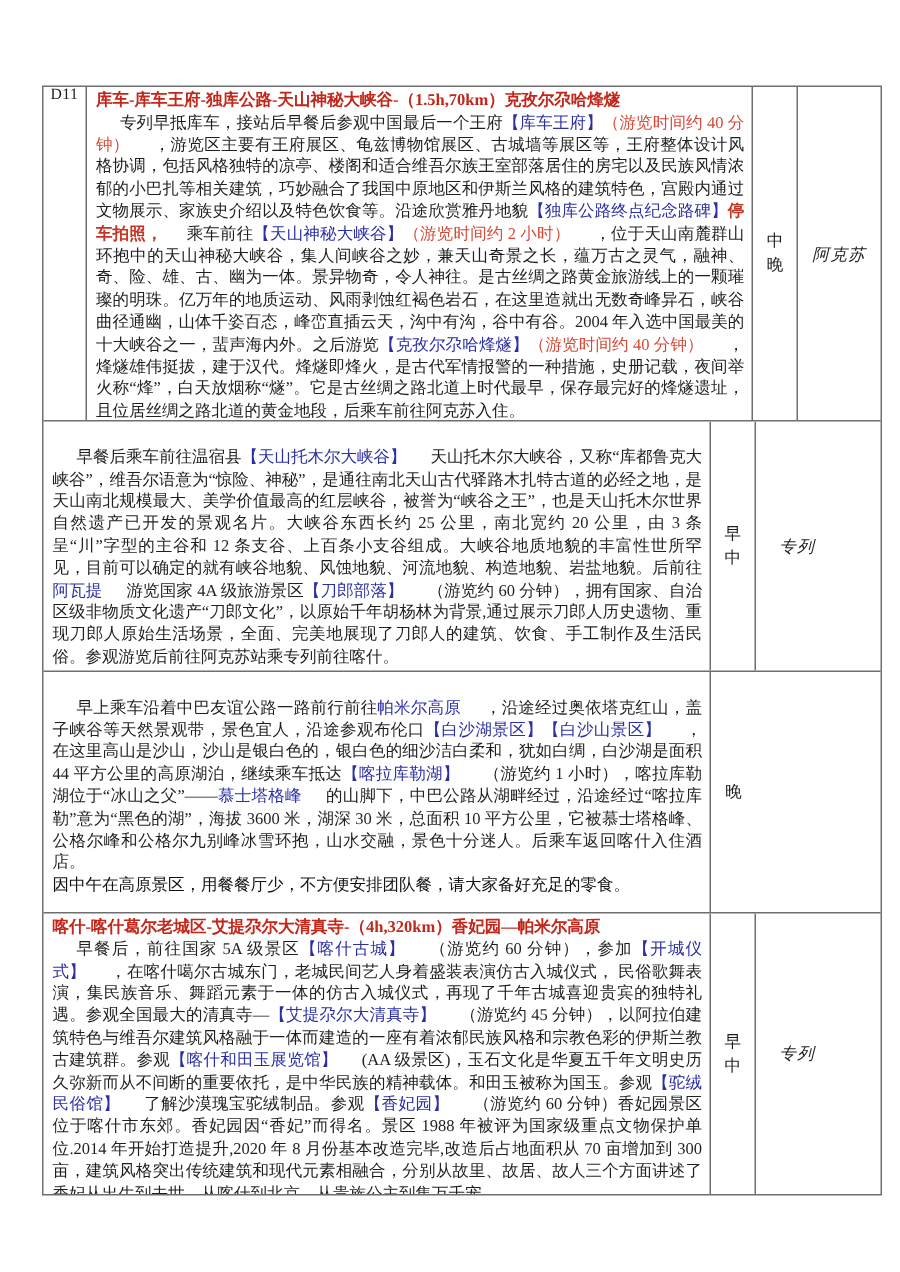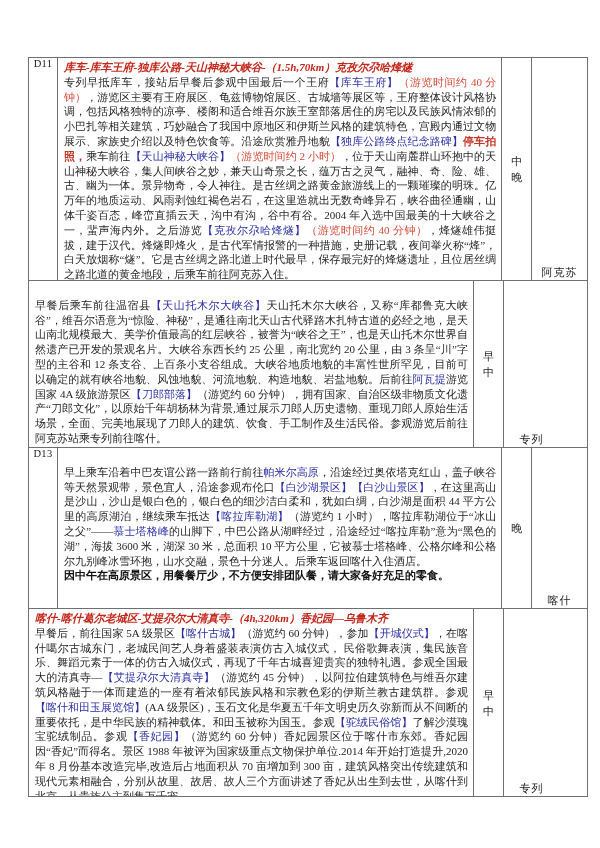--- a/index.html
+++ b/index.html
@@ -19,28 +19,28 @@
   .trow:nth-child(3){height:161px;}
   .trow:nth-child(4){height:187px;}
   .cell{box-sizing:border-box;border-right:1px solid #6f6f6f;overflow:hidden;}
   .cell:last-child{border-right:none;}
   .day-cell{width:29px;display:flex;justify-content:center;
     font-size:10.5px;color:#1c1c1c;letter-spacing:0.3px;}
   .desc-cell{width:445px;padding:2px 5px 0 6px;font-size:11px;line-height:14.8px;
     text-align:justify;color:#1f1f1f;}
   .meal-cell{width:30px;display:flex;flex-direction:column;align-items:center;justify-content:center;
     font-size:11px;color:#1c1c1c;line-height:16px;}
-  .stay-cell{width:55px;display:flex;align-items:flex-end;justify-content:center;
-    font-size:11px;color:#1c1c1c;letter-spacing:1px;}
-  .row-title{font-weight:bold;color:#c3271b;font-style:italic;}
-  .seg-body{color:#1f1f1f;}
+  .stay-cell{width:55px;display:flex;align-items:center;justify-content:center;
+    font-size:11px;color:#1c1c1c;letter-spacing:1px;font-style:italic;}
+  .row-title{font-weight:bold;color:#c3271b;}
+  .seg-body{color:#1f1f1f;margin-left:16px;}
   .seg-blue{color:#2b2fa2;font-weight:normal;}
   .seg-red{color:#d44a39;}
   .seg-redbold{color:#c43525;font-weight:bold;}
-  .seg-note{color:#111111;font-weight:bold;}
+  .seg-note{color:#111111;font-weight:normal;}
 </style>
 </head>
 <body>
 
 <div class="itinerary-table">
   <div>
   <div class="trow">
     <div class="cell day-cell">
       <span>D11</span>
     </div>
@@ -65,38 +65,32 @@
     <div class="cell meal-cell">
           <div>早</div>
           <div>中</div>
         </div>
     <div class="cell stay-cell">
       <span>专列</span>
     </div>
   </div>
 
   <div class="trow">
-    <div class="cell day-cell">
-      <span>D13</span>
-    </div>
     <div class="cell desc-cell">
       <br>
       <span><span class="seg-body">早上乘车沿着中巴友谊公路一路前行前往</span><span class="seg-blue">帕米尔高原</span><span class="seg-body">，沿途经过奥依塔克红山，盖子峡谷等天然景观带，景色宜人，沿途参观布伦口</span><span class="seg-blue">【白沙湖景区】【白沙山景区】</span><span class="seg-body">，在这里高山是沙山，沙山是银白色的，银白色的细沙洁白柔和，犹如白绸，白沙湖是面积 44 平方公里的高原湖泊，继续乘车抵达</span><span class="seg-blue">【喀拉库勒湖】</span><span class="seg-body">（游览约 1 小时），喀拉库勒湖位于“冰山之父”——</span><span class="seg-blue">慕士塔格峰</span><span class="seg-body">的山脚下，中巴公路从湖畔经过，沿途经过“喀拉库勒”意为“黑色的湖”，海拔 3600 米，湖深 30 米，总面积 10 平方公里，它被慕士塔格峰、公格尔峰和公格尔九别峰冰雪环抱，山水交融，景色十分迷人。后乘车返回喀什入住酒店。</span><br><span class="seg-note">因中午在高原景区，用餐餐厅少，不方便安排团队餐，请大家备好充足的零食。</span></span>
     </div>
     <div class="cell meal-cell">
           <div>晚</div>
         </div>
-    <div class="cell stay-cell">
-      <span>喀什</span>
-    </div>
   </div>
 
   <div class="trow">
     <div class="cell desc-cell">
-      <span class="row-title">喀什-喀什葛尔老城区-艾提尕尔大清真寺-（4h,320km）香妃园—乌鲁木齐</span><br>
+      <span class="row-title">喀什-喀什葛尔老城区-艾提尕尔大清真寺-（4h,320km）香妃园—帕米尔高原</span><br>
       <span><span class="seg-body">早餐后，前往国家 5A 级景区</span><span class="seg-blue">【喀什古城】</span><span class="seg-body">（游览约 60 分钟），参加</span><span class="seg-blue">【开城仪式】</span><span class="seg-body">，在喀什噶尔古城东门，老城民间艺人身着盛装表演仿古入城仪式， 民俗歌舞表演，集民族音乐、舞蹈元素于一体的仿古入城仪式，再现了千年古城喜迎贵宾的独特礼遇。参观全国最大的清真寺—</span><span class="seg-blue">【艾提尕尔大清真寺】</span><span class="seg-body">（游览约 45 分钟），以阿拉伯建筑特色与维吾尔建筑风格融于一体而建造的一座有着浓郁民族风格和宗教色彩的伊斯兰教古建筑群。参观</span><span class="seg-blue">【喀什和田玉展览馆】</span><span class="seg-body">(AA 级景区)，玉石文化是华夏五千年文明史历久弥新而从不间断的重要依托，是中华民族的精神载体。和田玉被称为国玉。参观</span><span class="seg-blue">【驼绒民俗馆】</span><span class="seg-body">了解沙漠瑰宝驼绒制品。参观</span><span class="seg-blue">【香妃园】</span><span class="seg-body">（游览约 60 分钟）香妃园景区位于喀什市东郊。香妃园因“香妃”而得名。景区 1988 年被评为国家级重点文物保护单位.2014 年开始打造提升,2020 年 8 月份基本改造完毕,改造后占地面积从 70 亩增加到 300 亩，建筑风格突出传统建筑和现代元素相融合，分别从故里、故居、故人三个方面讲述了香妃从出生到去世，从喀什到北京，从贵族公主到集万千宠</span></span>
     </div>
     <div class="cell meal-cell">
           <div>早</div>
           <div>中</div>
         </div>
     <div class="cell stay-cell">
       <span>专列</span>
     </div>
   </div>

